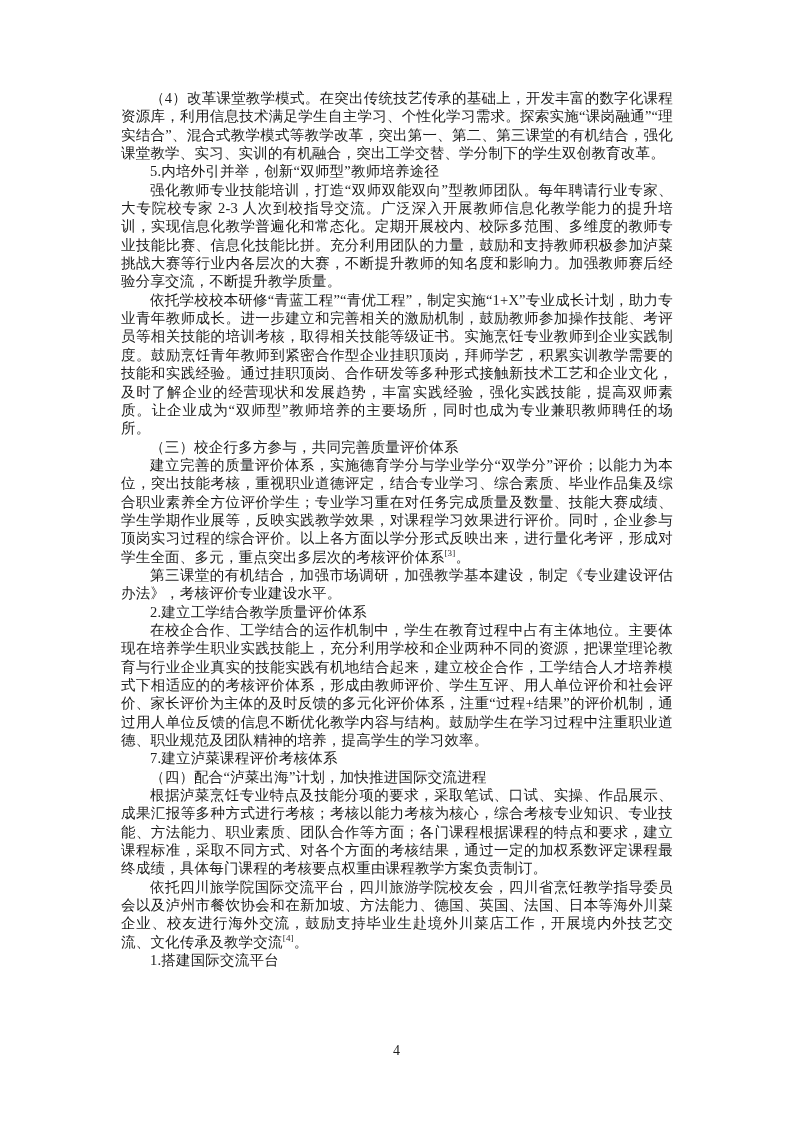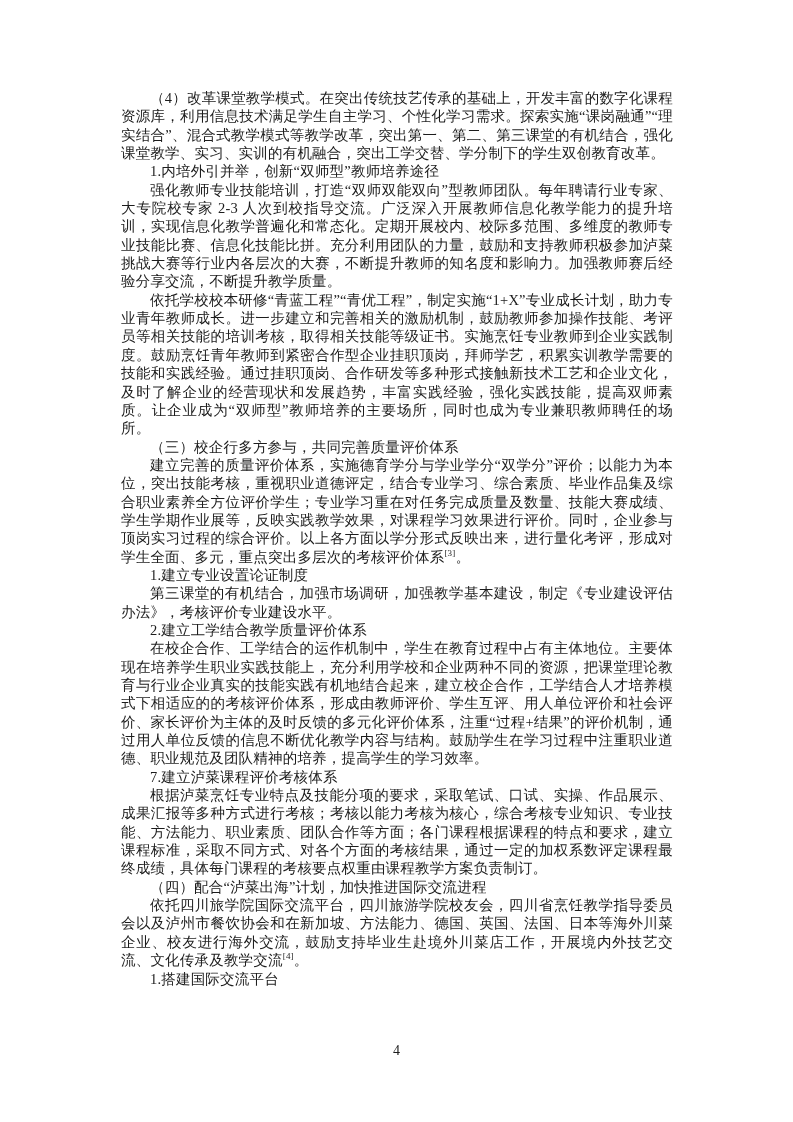--- a/index.html
+++ b/index.html
@@ -48,43 +48,42 @@
   }
 </style>
 </head>
 <body>
 
 <div class="page">
   <div class="content">
 
     <p class="para">（4）改革课堂教学模式。在突出传统技艺传承的基础上，开发丰富的数字化课程资源库，利用信息技术满足学生自主学习、个性化学习需求。探索实施“课岗融通”“理实结合”、混合式教学模式等教学改革，突出第一、第二、第三课堂的有机结合，强化课堂教学、实习、实训的有机融合，突出工学交替、学分制下的学生双创教育改革。</p>
 
-    <p class="para">1.内培外引并举，创新“双师型”教师培养途径</p>
+    <p class="para">5.内培外引并举，创新“双师型”教师培养途径</p>
 
     <p class="para">强化教师专业技能培训，打造“双师双能双向”型教师团队。每年聘请行业专家、大专院校专家 2-3 人次到校指导交流。广泛深入开展教师信息化教学能力的提升培训，实现信息化教学普遍化和常态化。定期开展校内、校际多范围、多维度的教师专业技能比赛、信息化技能比拼。充分利用团队的力量，鼓励和支持教师积极参加泸菜挑战大赛等行业内各层次的大赛，不断提升教师的知名度和影响力。加强教师赛后经验分享交流，不断提升教学质量。</p>
 
     <p class="para">依托学校校本研修“青蓝工程”“青优工程”，制定实施“1+X”专业成长计划，助力专业青年教师成长。进一步建立和完善相关的激励机制，鼓励教师参加操作技能、考评员等相关技能的培训考核，取得相关技能等级证书。实施烹饪专业教师到企业实践制度。鼓励烹饪青年教师到紧密合作型企业挂职顶岗，拜师学艺，积累实训教学需要的技能和实践经验。通过挂职顶岗、合作研发等多种形式接触新技术工艺和企业文化，及时了解企业的经营现状和发展趋势，丰富实践经验，强化实践技能，提高双师素质。让企业成为“双师型”教师培养的主要场所，同时也成为专业兼职教师聘任的场所。</p>
 
     <p class="para">（三）校企行多方参与，共同完善质量评价体系</p>
 
     <p class="para"><span>建立完善的质量评价体系，实施德育学分与学业学分“双学分”评价；以能力为本位，突出技能考核，重视职业道德评定，结合专业学习、综合素质、毕业作品集及综合职业素养全方位评价学生；专业学习重在对任务完成质量及数量、技能大赛成绩、学生学期作业展等，反映实践教学效果，对课程学习效果进行评价。同时，企业参与顶岗实习过程的综合评价。以上各方面以学分形式反映出来，进行量化考评，形成对学生全面、多元，重点突出多层次的考核评价体系</span><sup class="ref">[3]</sup><span>。</span></p>
 
-    <p class="para">1.建立专业设置论证制度</p>
 
     <p class="para">第三课堂的有机结合，加强市场调研，加强教学基本建设，制定《专业建设评估办法》，考核评价专业建设水平。</p>
 
     <p class="para">2.建立工学结合教学质量评价体系</p>
 
     <p class="para">在校企合作、工学结合的运作机制中，学生在教育过程中占有主体地位。主要体现在培养学生职业实践技能上，充分利用学校和企业两种不同的资源，把课堂理论教育与行业企业真实的技能实践有机地结合起来，建立校企合作，工学结合人才培养模式下相适应的的考核评价体系，形成由教师评价、学生互评、用人单位评价和社会评价、家长评价为主体的及时反馈的多元化评价体系，注重“过程+结果”的评价机制，通过用人单位反馈的信息不断优化教学内容与结构。鼓励学生在学习过程中注重职业道德、职业规范及团队精神的培养，提高学生的学习效率。</p>
 
     <p class="para">7.建立泸菜课程评价考核体系</p>
 
+    <p class="para">（四）配合“泸菜出海”计划，加快推进国际交流进程</p>
+
     <p class="para">根据泸菜烹饪专业特点及技能分项的要求，采取笔试、口试、实操、作品展示、成果汇报等多种方式进行考核；考核以能力考核为核心，综合考核专业知识、专业技能、方法能力、职业素质、团队合作等方面；各门课程根据课程的特点和要求，建立课程标准，采取不同方式、对各个方面的考核结果，通过一定的加权系数评定课程最终成绩，具体每门课程的考核要点权重由课程教学方案负责制订。</p>
-
-    <p class="para">（四）配合“泸菜出海”计划，加快推进国际交流进程</p>
 
     <p class="para"><span>依托四川旅学院国际交流平台，四川旅游学院校友会，四川省烹饪教学指导委员会以及泸州市餐饮协会和在新加坡、方法能力、德国、英国、法国、日本等海外川菜企业、校友进行海外交流，鼓励支持毕业生赴境外川菜店工作，开展境内外技艺交流、文化传承及教学交流</span><sup class="ref">[4]</sup><span>。</span></p>
 
     <p class="para">1.搭建国际交流平台</p>
 
 
   </div>
 
   <div class="page-number">4</div>
 </div>

